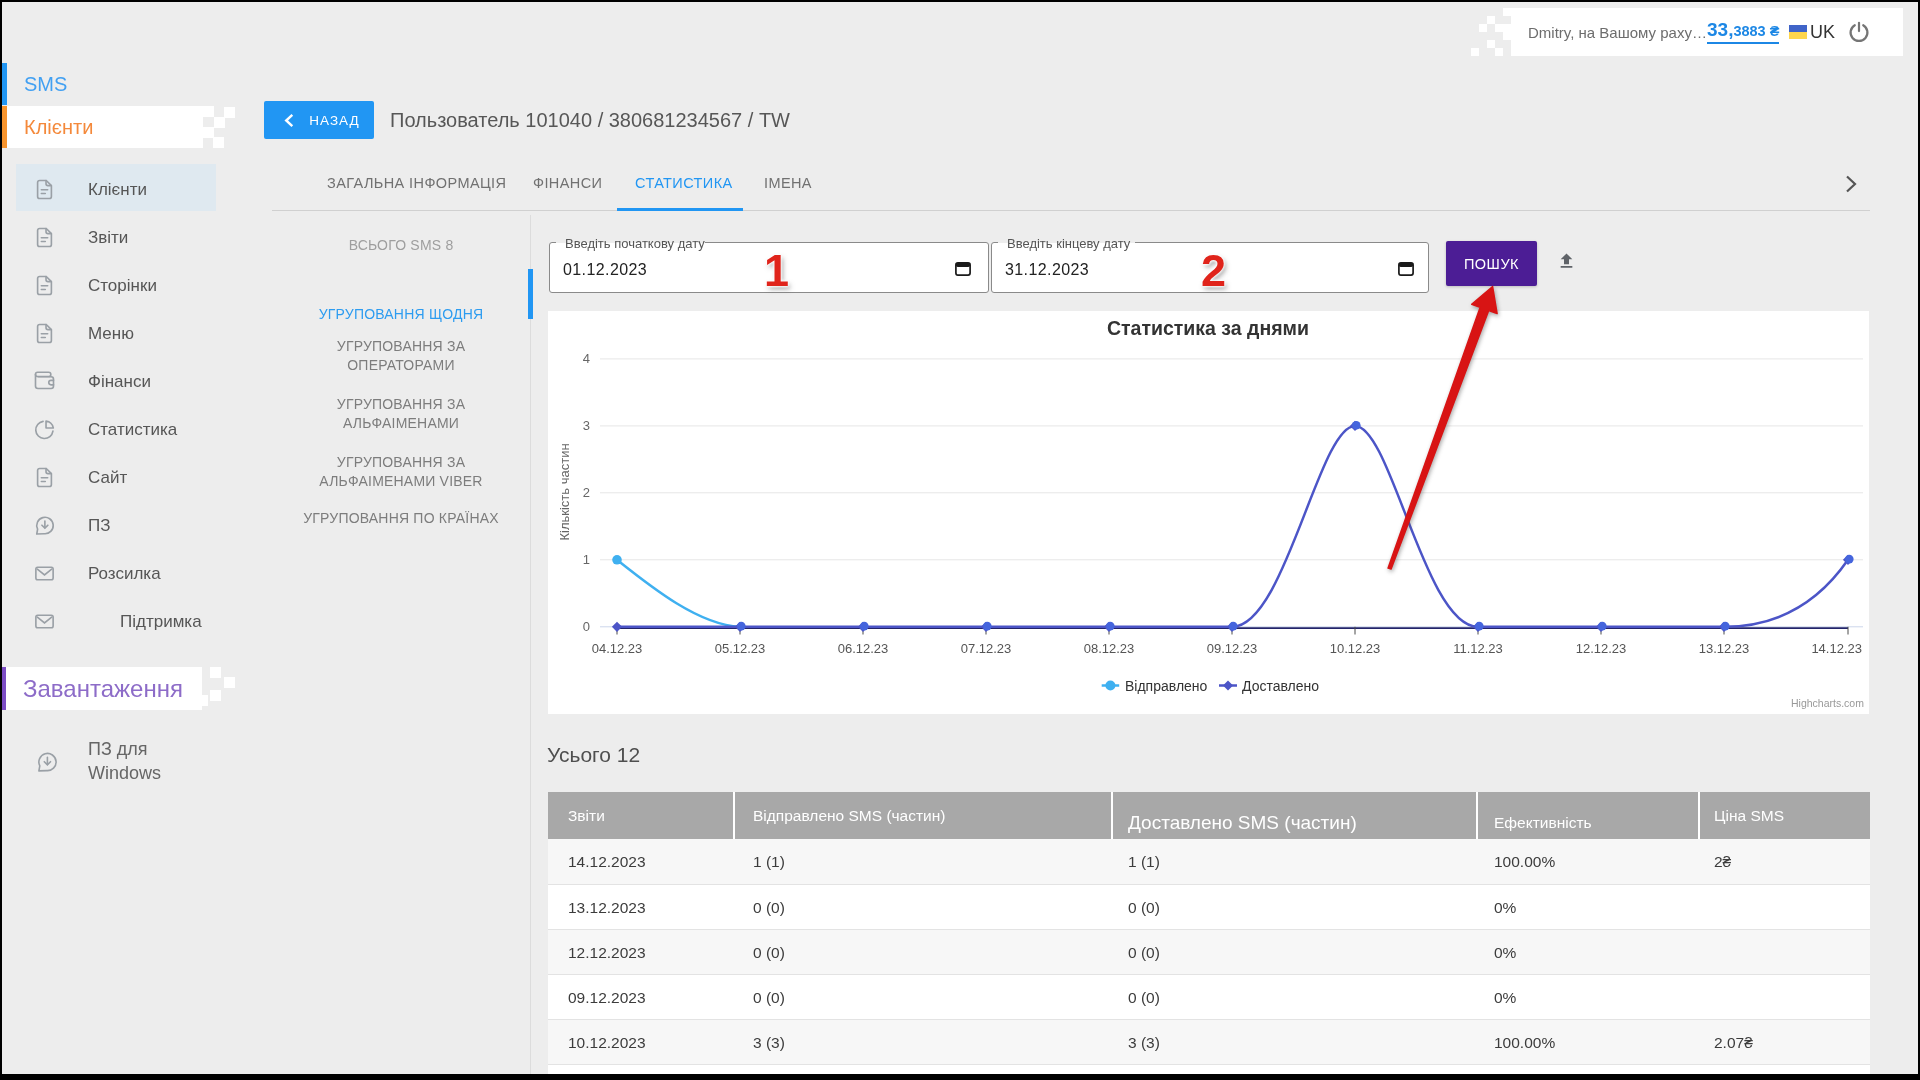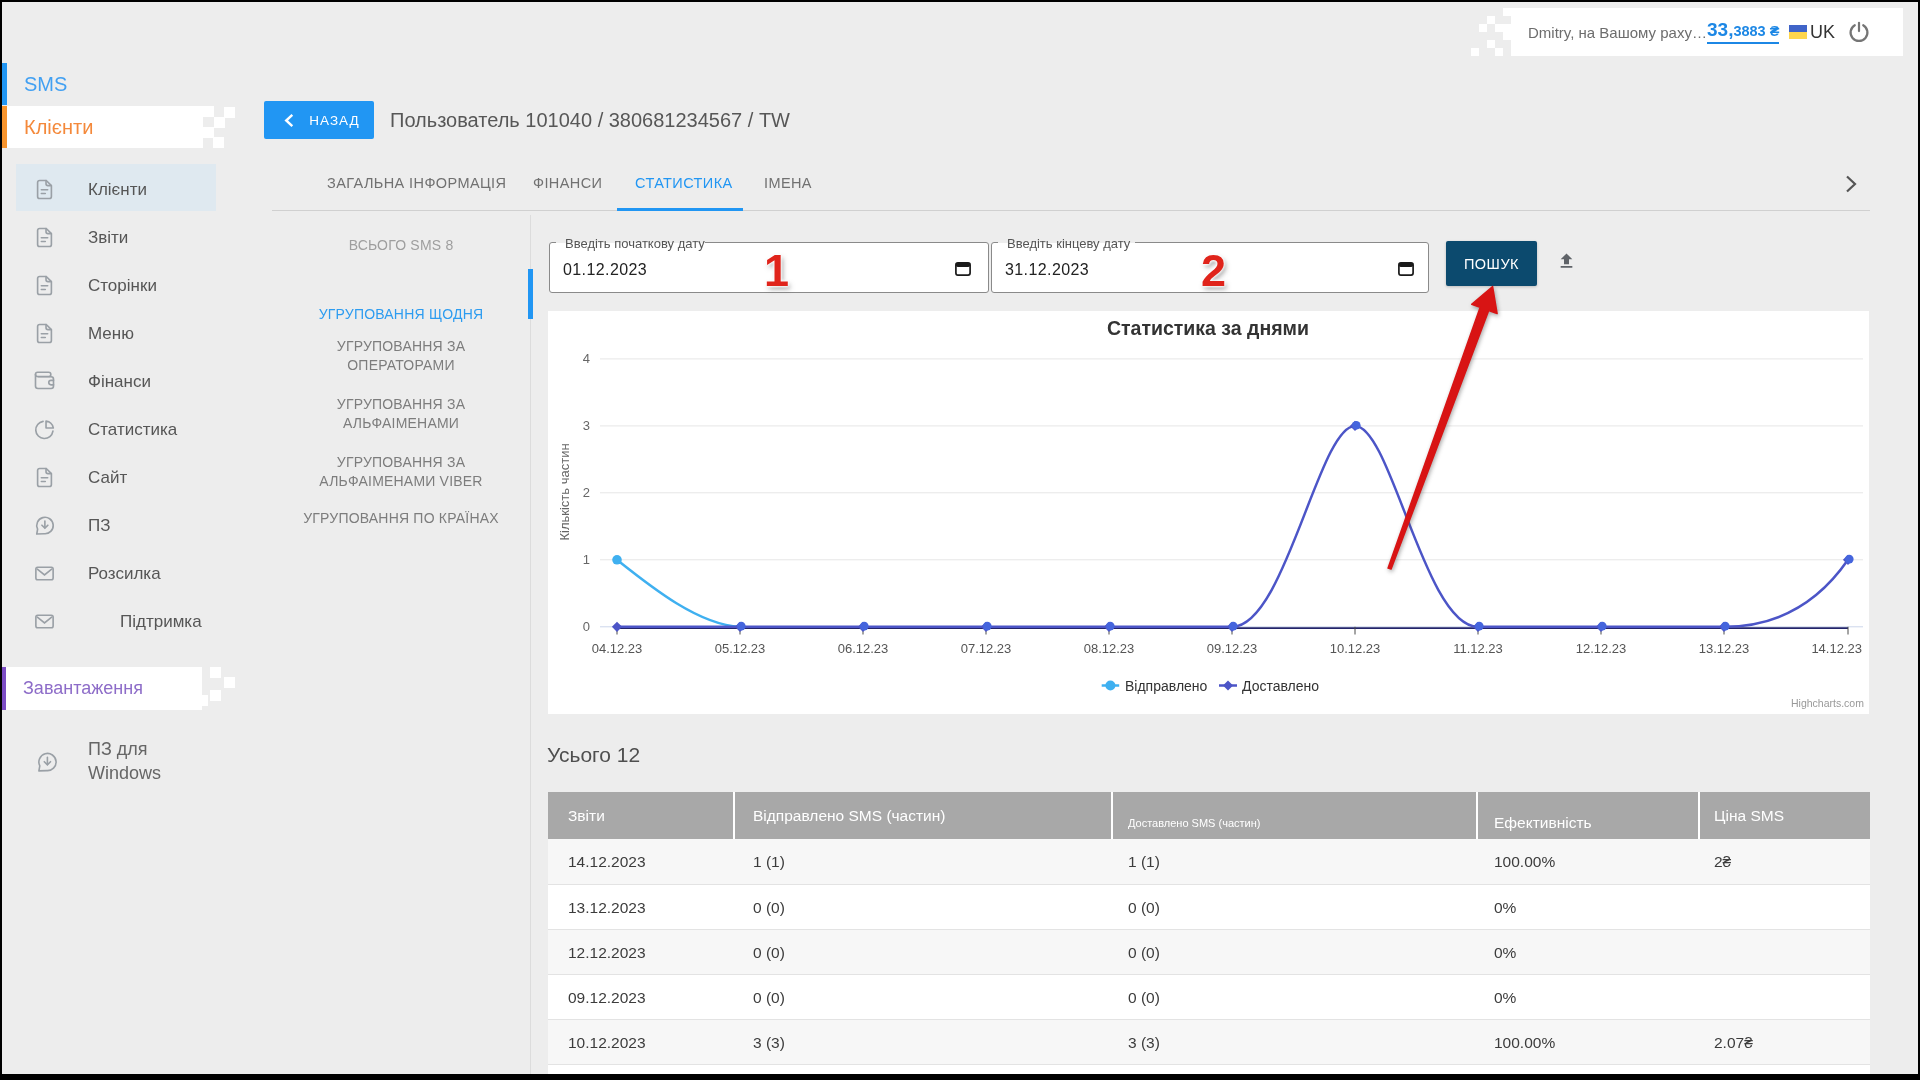--- a/index.html
+++ b/index.html
@@ -123,21 +123,21 @@
 <div class="abs" style="left:0;top:598px;width:240px;height:47px;display:flex;align-items:center;gap:32px;">
     <svg style="margin-left:33px;" width="23" height="23" viewBox="0 0 24 24" fill="none" stroke="#9aa0a6" stroke-width="1.7" stroke-linecap="round">
       <rect x="3" y="5.5" width="18" height="13" rx="1.8"></rect>
       <polyline points="4.5,7.5 12,13.5 19.5,7.5"></polyline>
     </svg>
     <span style="margin-left:32px;font-size:17px;color:#565656;">Підтримка</span>
   </div>
 
 <div class="abs" style="left:6px;top:667px;width:196px;height:43px;background:#fff;"></div>
 <div class="abs" style="left:1px;top:667px;width:5px;height:43px;background:#7c4dc4;"></div>
-<div class="abs" style="left:23px;top:667px;height:43px;display:flex;align-items:center;font-size:18px;color:#8d6cc8;">Завантаження</div>
+<div class="abs" style="left:23px;top:667px;height:43px;display:flex;align-items:center;font-size:24px;color:#8d6cc8;">Завантаження</div>
 <div class="abs" style="left:210px;top:667px;width:11px;height:11px;background:#fff;"></div>
 <div class="abs" style="left:224px;top:677px;width:11px;height:11px;background:#fff;"></div>
 <div class="abs" style="left:202px;top:695px;width:6px;height:11px;background:#fff;"></div>
 <div class="abs" style="left:210px;top:690px;width:11px;height:11px;background:#fff;"></div>
 
 <div class="abs" style="left:35px;top:750px;"><svg width="24" height="24" viewBox="0 0 24 24" fill="none" stroke="#9aa0a6" stroke-width="1.6" stroke-linecap="round">
       <path d="M11.6 20.6 A8.6 8.6 0 1 0 4.8 15.9 L3.9 20.9 Z" stroke-linejoin="round"></path>
       <line x1="12.4" y1="7.4" x2="12.4" y2="14.4"></line>
       <polyline points="9.3,11.7 12.4,14.8 15.5,11.7" fill="none"></polyline>
     </svg></div>
@@ -185,21 +185,21 @@
 <div class="abs" style="left:991px;top:242px;width:438px;height:51px;background:#fff;border:1px solid #8a8a8a;border-radius:3px;"></div>
 <div class="abs" style="left:998px;top:241px;width:137px;height:2px;background:#ededed;"></div>
 <div class="abs" style="left:1007px;top:236px;font-size:13px;color:#555;">Введіть кінцеву дату</div>
 <div class="abs" style="left:1005px;top:261px;font-size:16px;color:#222;letter-spacing:0.4px;">31.12.2023</div>
 <div class="abs" style="left:1201px;top:245px;font-size:45px;font-weight:bold;color:#e0241b;text-shadow:0 0 3px #fff,0 0 3px #fff,0 0 3px #fff,2px 3px 5px rgba(90,90,90,0.55);">2</div>
 <svg class="abs" style="left:1398px;top:262px;" width="16" height="14" viewBox="0 0 16 14">
     <rect x="0.9" y="0.9" width="14.2" height="12.2" rx="2" fill="none" stroke="#1a1a1a" stroke-width="1.7"></rect>
     <rect x="0.9" y="0.9" width="14.2" height="4.1" rx="1.8" fill="#1a1a1a"></rect>
   </svg>
 
-<div class="abs" style="left:1446px;top:241px;width:91px;height:45px;background:#0c4a6e;border-radius:2px;color:#fff;display:flex;align-items:center;justify-content:center;font-size:14.5px;letter-spacing:0.5px;box-shadow:0 1px 3px rgba(0,0,0,0.2);">ПОШУК</div>
+<div class="abs" style="left:1446px;top:241px;width:91px;height:45px;background:#4c1d95;border-radius:2px;color:#fff;display:flex;align-items:center;justify-content:center;font-size:14.5px;letter-spacing:0.5px;box-shadow:0 1px 3px rgba(0,0,0,0.2);">ПОШУК</div>
 <svg class="abs" style="left:1556px;top:251px;" width="21" height="20" viewBox="0 0 24 24" fill="#5f6368">
     <path d="M9 16h6v-6h4l-7-7-7 7h4zM5 18h14v2H5z"></path>
   </svg>
 
 <div class="abs" style="left:548px;top:311px;width:1321px;height:403px;background:#fff;"></div>
 <svg class="abs" id="chart" style="left:548px;top:311px;" width="1321" height="403" viewBox="0 0 1321 403">
     <text x="660" y="24" font-size="19.5" font-weight="bold" fill="#333" text-anchor="middle" font-family="Liberation Sans, sans-serif">Статистика за днями</text>
 <line x1="52" y1="47.9" x2="1315" y2="47.9" stroke="#e6e6e6" stroke-width="1"></line>
 <line x1="52" y1="114.9" x2="1315" y2="114.9" stroke="#e6e6e6" stroke-width="1"></line>
 <line x1="52" y1="181.8" x2="1315" y2="181.8" stroke="#e6e6e6" stroke-width="1"></line>
@@ -272,21 +272,21 @@
 </svg>
 
 <div class="abs" style="left:547px;top:743px;font-size:21px;color:#4f4f4f;">Усього 12</div>
 <div class="abs" style="left:548px;top:792px;width:1322px;height:47px;background:#a8a8a8;"></div>
 <div class="abs" style="left:732.5px;top:792px;width:2px;height:47px;background:#fff;"></div>
 <div class="abs" style="left:1111px;top:792px;width:2px;height:47px;background:#fff;"></div>
 <div class="abs" style="left:1476px;top:792px;width:2px;height:47px;background:#fff;"></div>
 <div class="abs" style="left:1697.5px;top:792px;width:2px;height:47px;background:#fff;"></div>
 <div class="abs" style="left:568px;top:792px;height:47px;display:flex;align-items:center;font-size:15.5px;color:#fff;">Звіти</div>
 <div class="abs" style="left:753px;top:792px;height:47px;display:flex;align-items:center;font-size:15.5px;color:#fff;">Відправлено SMS (частин)</div>
-<div class="abs" style="left:1128px;top:792px;height:62px;display:flex;align-items:center;font-size:11px;color:#fff;">Доставлено SMS (частин)</div>
+<div class="abs" style="left:1128px;top:792px;height:62px;display:flex;align-items:center;font-size:19px;color:#fff;">Доставлено SMS (частин)</div>
 <div class="abs" style="left:1494px;top:792px;height:62px;display:flex;align-items:center;font-size:15.5px;color:#fff;">Ефективність</div>
 <div class="abs" style="left:1714px;top:792px;height:47px;display:flex;align-items:center;font-size:15.5px;color:#fff;">Ціна SMS</div>
 <div class="abs" style="left:548px;top:839px;width:1322px;height:46px;background:#f7f7f7;border-bottom:1px solid #e3e3e3;"></div>
 <div class="abs" style="left:568px;top:839px;height:46px;display:flex;align-items:center;font-size:15.5px;color:#3c3c3c;">14.12.2023</div>
 <div class="abs" style="left:753px;top:839px;height:46px;display:flex;align-items:center;font-size:15.5px;color:#3c3c3c;">1 (1)</div>
 <div class="abs" style="left:1128px;top:839px;height:46px;display:flex;align-items:center;font-size:15.5px;color:#3c3c3c;">1 (1)</div>
 <div class="abs" style="left:1494px;top:839px;height:46px;display:flex;align-items:center;font-size:15.5px;color:#3c3c3c;">100.00%</div>
 <div class="abs" style="left:1714px;top:839px;height:46px;display:flex;align-items:center;font-size:15.5px;color:#3c3c3c;">2₴</div>
 <div class="abs" style="left:548px;top:885px;width:1322px;height:45px;background:#ffffff;border-bottom:1px solid #e3e3e3;"></div>
 <div class="abs" style="left:568px;top:885px;height:45px;display:flex;align-items:center;font-size:15.5px;color:#3c3c3c;">13.12.2023</div>

